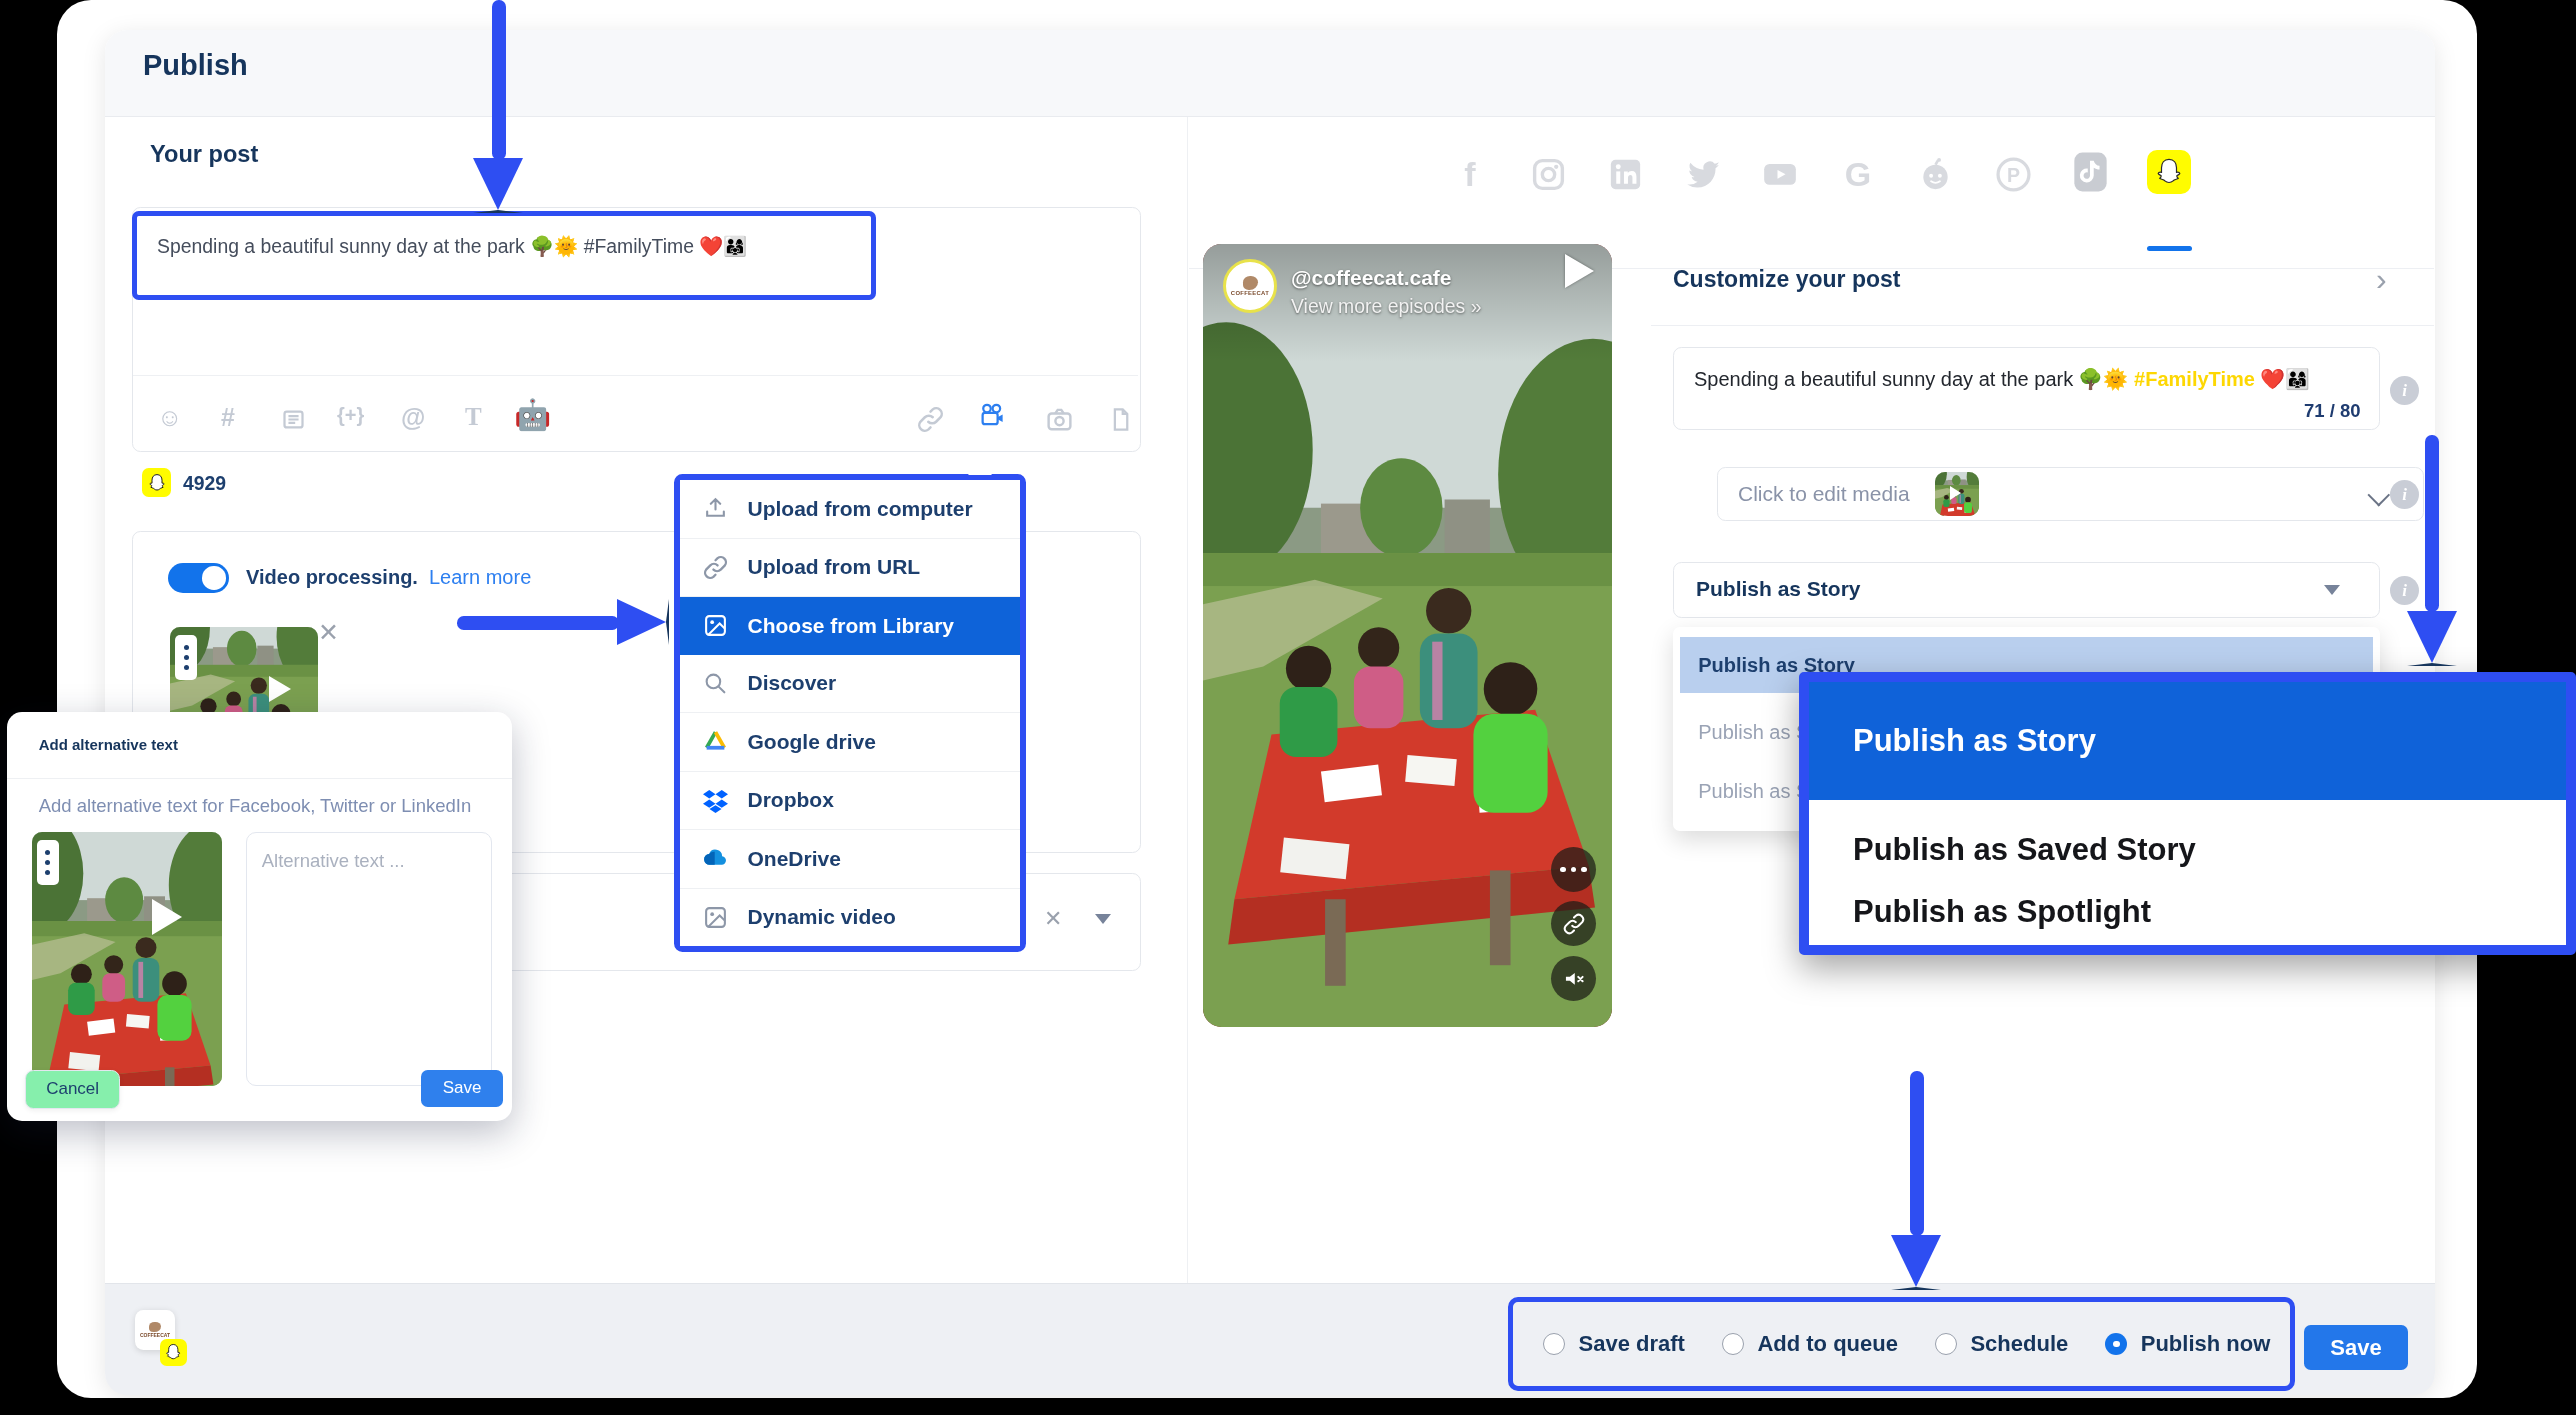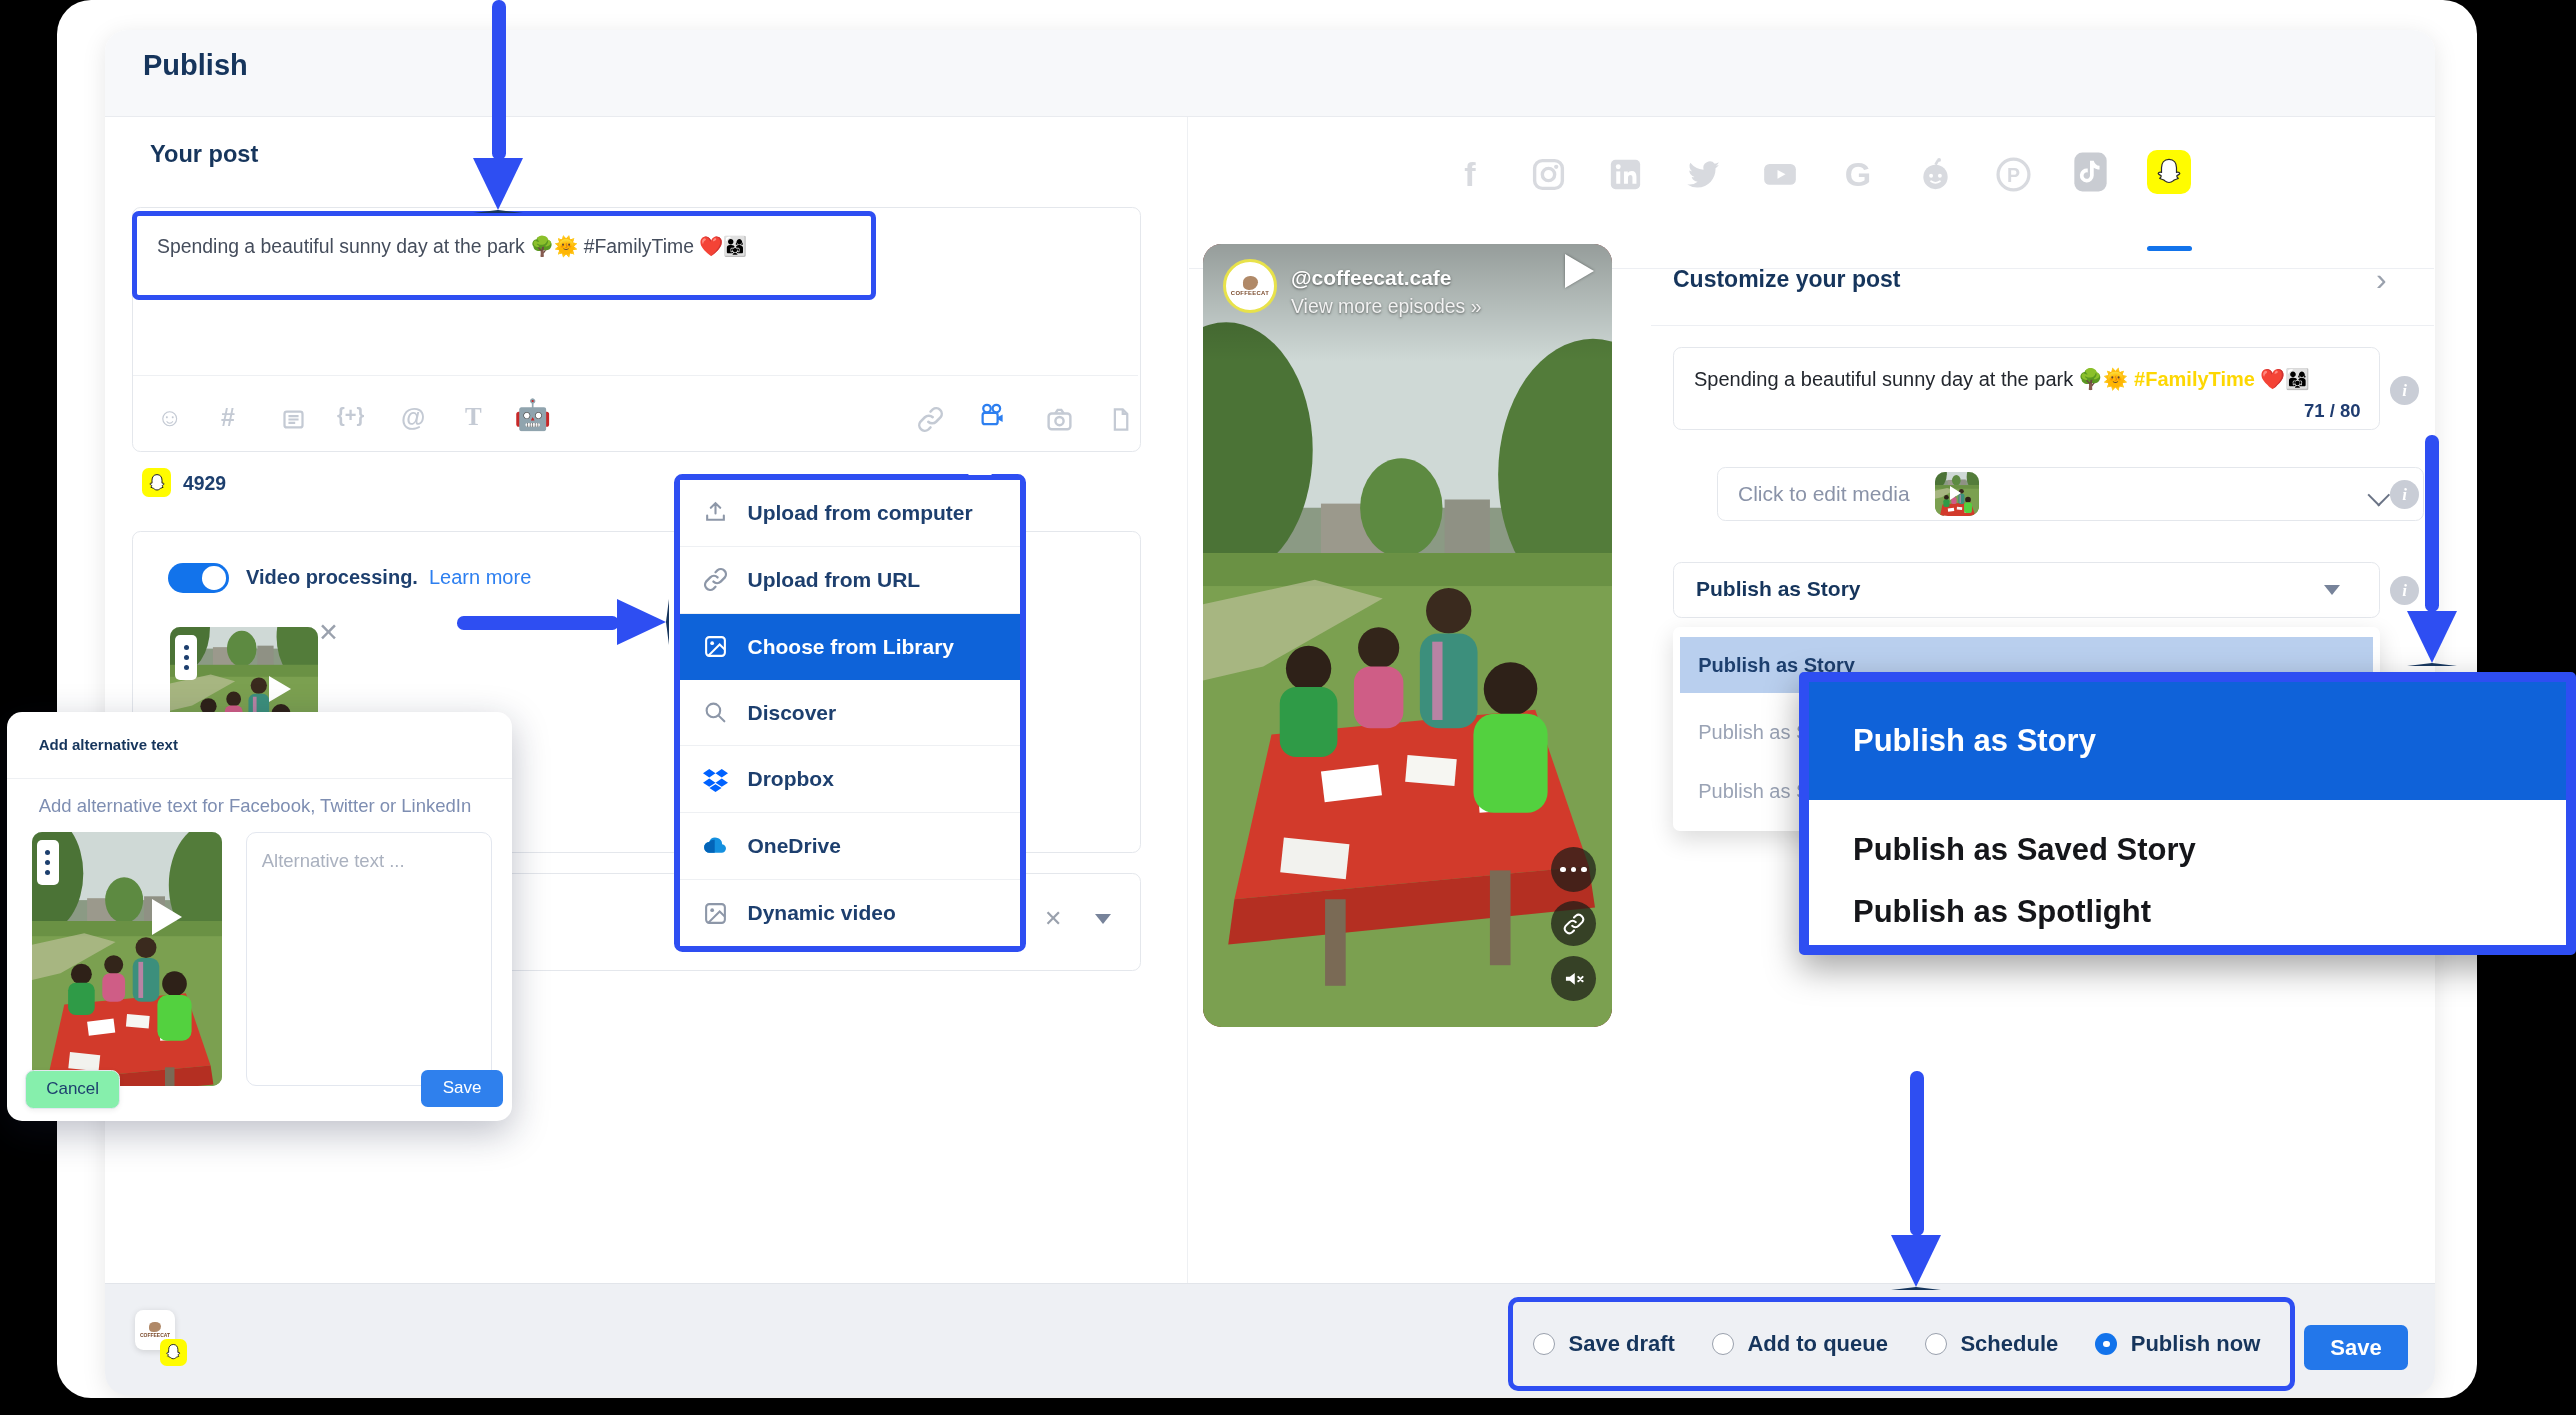--- a/index.html
+++ b/index.html
@@ -116,21 +116,21 @@
   .dd-row.sel{background:#b9cfee;color:#1d3f6e;font-weight:600;}
   .dd-row.dim{color:#9aa3b5;}
   
   .overlay{left:1799px;top:672px;width:777px;height:283px;background:#fff;border:10px solid #2e4ef2;border-radius:5px;
            z-index:90;box-sizing:border-box;box-shadow:0 13.5px 34px rgba(0,0,0,.35);}
   .ov-row1{position:absolute;left:0;top:0;width:100%;height:118px;background:#0f62d9;display:flex;align-items:center;}
   .ov-row1 span{margin-left:44px;font-size:31px;color:#fff;font-weight:600;}
   .ov-row{position:absolute;left:44px;font-size:31px;color:#15161a;font-weight:600;}
   
   .opts-box{left:1508px;top:1297px;width:787px;height:94px;border:5.9px solid #2e4ef2;border-radius:10px;z-index:60;
-            box-sizing:border-box;display:flex;align-items:center;padding-left:20px;gap:37px;}
+            box-sizing:border-box;display:flex;align-items:center;padding-left:30px;gap:37px;}
   .opt{display:flex;align-items:center;gap:13.5px;font-size:22px;color:#16355c;font-weight:600;}
   .radio{width:22px;height:22px;border-radius:50%;border:1.7px solid #9aa1ad;background:#fff;box-sizing:border-box;}
   .radio.sel{border:none;background:#1273eb;position:relative;}
   .radio.sel:after{content:"";position:absolute;left:7.6px;top:7.6px;width:6.7px;height:6.7px;border-radius:50%;background:#fff;}
   .btn-next{left:2304px;top:1325px;width:104px;height:45px;background:#2377ea;border-radius:6.7px;color:#fff;
             font-size:22px;font-weight:600;display:flex;align-items:center;justify-content:center;z-index:61;}
   .ft-avatar{left:135px;top:1310px;width:40px;height:40px;background:#fff;border-radius:8.4px;box-shadow:0 1.7px 6.7px rgba(0,0,0,.12);
              display:flex;flex-direction:column;align-items:center;justify-content:center;z-index:5;}
   .ft-avatar .dot{width:11.8px;height:10px;border-radius:50% 50% 60% 40%;background:#b08968;}
   .ft-brand{font-size:5px;font-weight:700;color:#7a4a2b;}
@@ -310,20 +310,30 @@
       <span class="mic">
           <svg width="25" height="25" viewBox="0 0 24 24">
             <circle cx="10" cy="10" r="6.5" fill="none" stroke="currentColor" stroke-width="2"></circle>
             <path d="M15 15l5.5 5.5" stroke="currentColor" stroke-width="2" stroke-linecap="round"></path>
           </svg>
         </span>
       <span>Discover</span>
     </div>
     <div class="menu-item">
       <span class="mic">
+          <svg width="25" height="25" viewBox="0 0 24 24">
+            <path d="M12 3L3.5 18" stroke="#34a853" stroke-width="3.6"></path>
+            <path d="M12 3l8.5 15" stroke="#fbbc04" stroke-width="3.6"></path>
+            <path d="M3.5 18h17" stroke="#4285f4" stroke-width="3.6"></path>
+          </svg>
+        </span>
+      <span>Google drive</span>
+    </div>
+    <div class="menu-item">
+      <span class="mic">
           <svg width="25" height="25" viewBox="0 0 24 24" fill="#0062ff">
             <path d="M6 2l6 4-6 4-6-4zM18 2l6 4-6 4-6-4zM6 11l6 4-6 4-6-4zM18 11l6 4-6 4-6-4zM6.2 20.2l5.8 3.8 5.8-3.8-5.8-3.6z"></path>
           </svg>
         </span>
       <span>Dropbox</span>
     </div>
     <div class="menu-item">
       <span class="mic">
           <svg width="27" height="27" viewBox="0 0 24 24">
             <path d="M7 17.5h10.3a3.7 3.7 0 0 0 .6-7.4A6 6 0 0 0 6.3 8 4.6 4.6 0 0 0 7 17.5z" fill="#1490df"></path>

